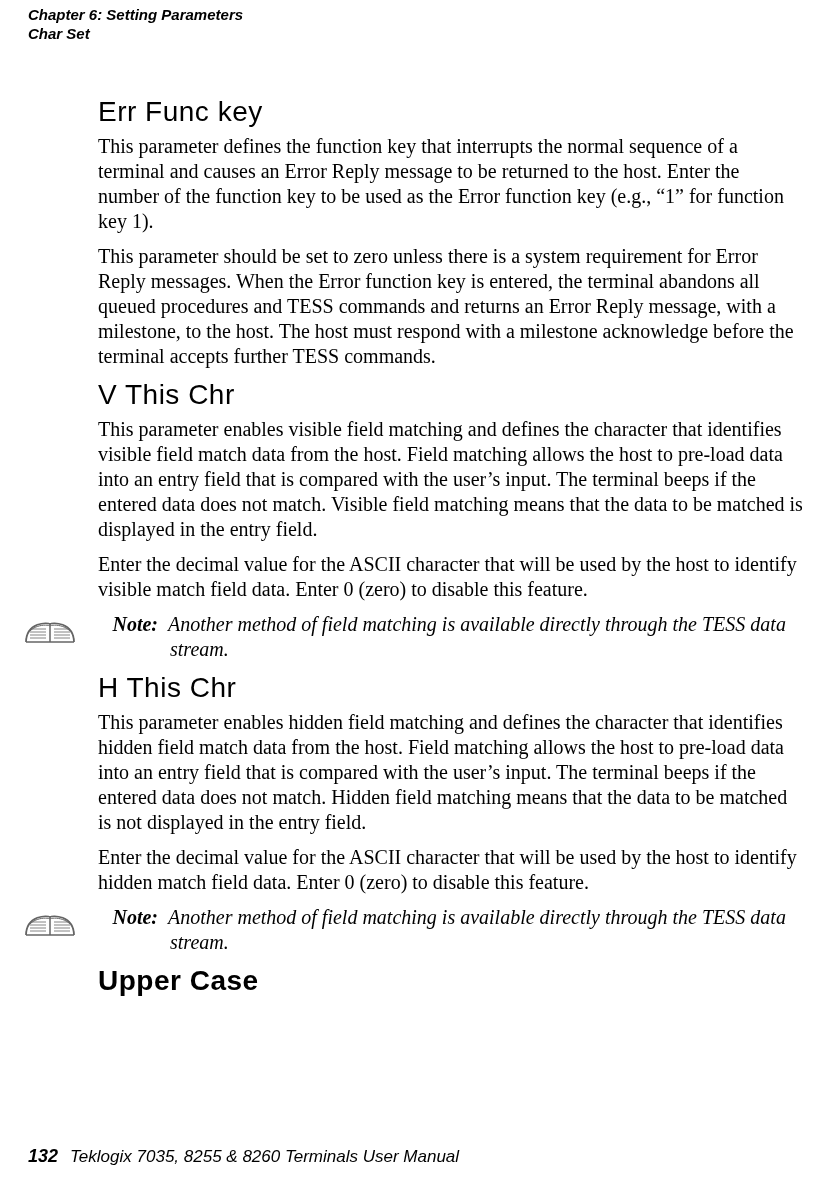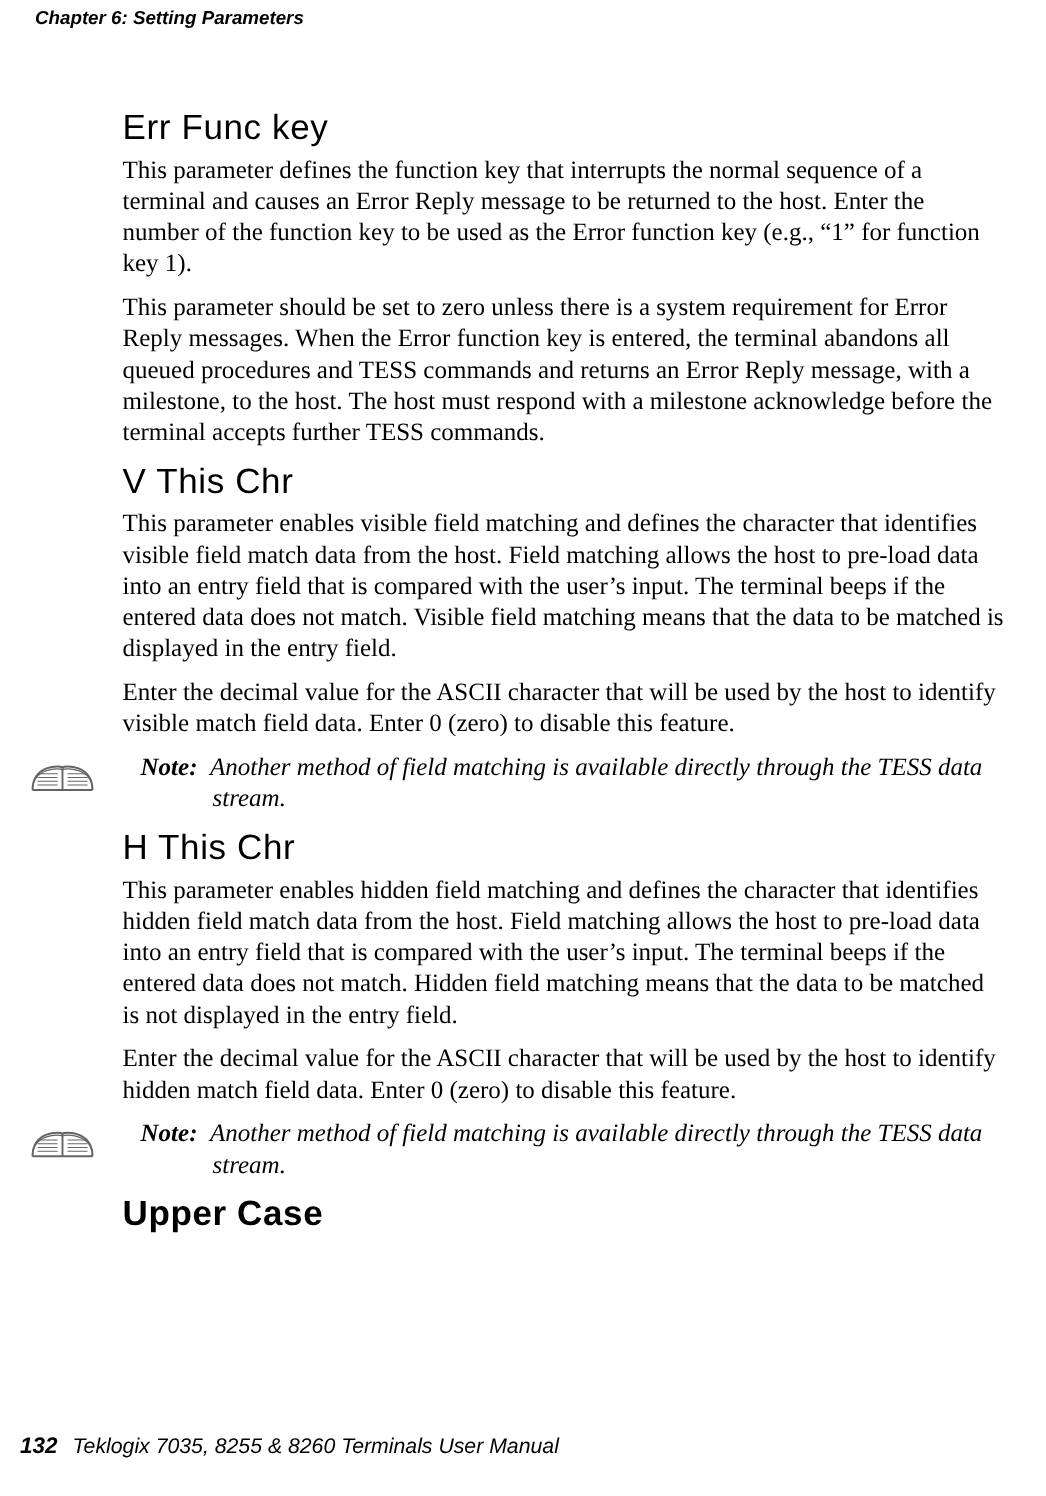--- a/index.html
+++ b/index.html
@@ -24,21 +24,21 @@
     top: 6px;
     left: 28px;
     font-family: Arial, Helvetica, sans-serif;
     font-style: italic;
     font-weight: bold;
     font-size: 15px;
     line-height: 1.25;
   }
   .content {
     position: absolute;
-    top: 86px;
+    top: 96px;
     left: 98px;
     width: 710px;
   }
   .param-heading {
     font-family: 'Arial Narrow','Helvetica Neue',Arial,sans-serif;
     font-stretch: condensed;
     font-weight: 400;
     font-size: 28px;
     letter-spacing: 0.5px;
     margin: 0px 0 6px 0;
@@ -71,21 +71,21 @@
     font-style: italic;
     display: inline-block;
     width: 60px;
     margin-left: -72px;
     padding-right: 10px;
     text-align: right;
   }
   .footer {
     position: absolute;
     bottom: 30px;
-    left: 16px;
+    left: 28px;
     font-family: Arial, Helvetica, sans-serif;
     font-style: italic;
     font-size: 17px;
   }
   .footer .pagenum {
     font-weight: bold;
     font-style: italic;
     margin-right: 12px;
     font-size: 18px;
   }
@@ -94,20 +94,21 @@
     fill: none;
   }
 </style>
 </head>
 <body>
 
 <div class="page">
 
   <div class="header-left">
     <div>Chapter  6:  Setting Parameters</div>
+    <div>Char Set</div>
   </div>
 
   <div class="content">
 
     <div class="param-heading">Err Func key</div>
     <p class="body">This parameter defines the function key that interrupts the normal sequence of a terminal and causes an Error Reply message to be returned to the host. Enter the number of the function key to be used as the Error function key (e.g., “1” for function key 1).</p>
     <p class="body">This parameter should be set to zero unless there is a system requirement for Error Reply messages. When the Error function key is entered, the terminal abandons all queued procedures and TESS commands and returns an Error Reply message, with a milestone, to the host. The host must respond with a milestone acknowledge before the terminal accepts further TESS commands.</p>
 
     <div class="param-heading" style="margin-top:10px;">V This Chr</div>
     <p class="body">This parameter enables visible field matching and defines the character that identifies visible field match data from the host. Field matching allows the host to pre-load data into an entry field that is compared with the user’s input. The terminal beeps if the entered data does not match. Visible field matching means that the data to be matched is displayed in the entry field.</p>

